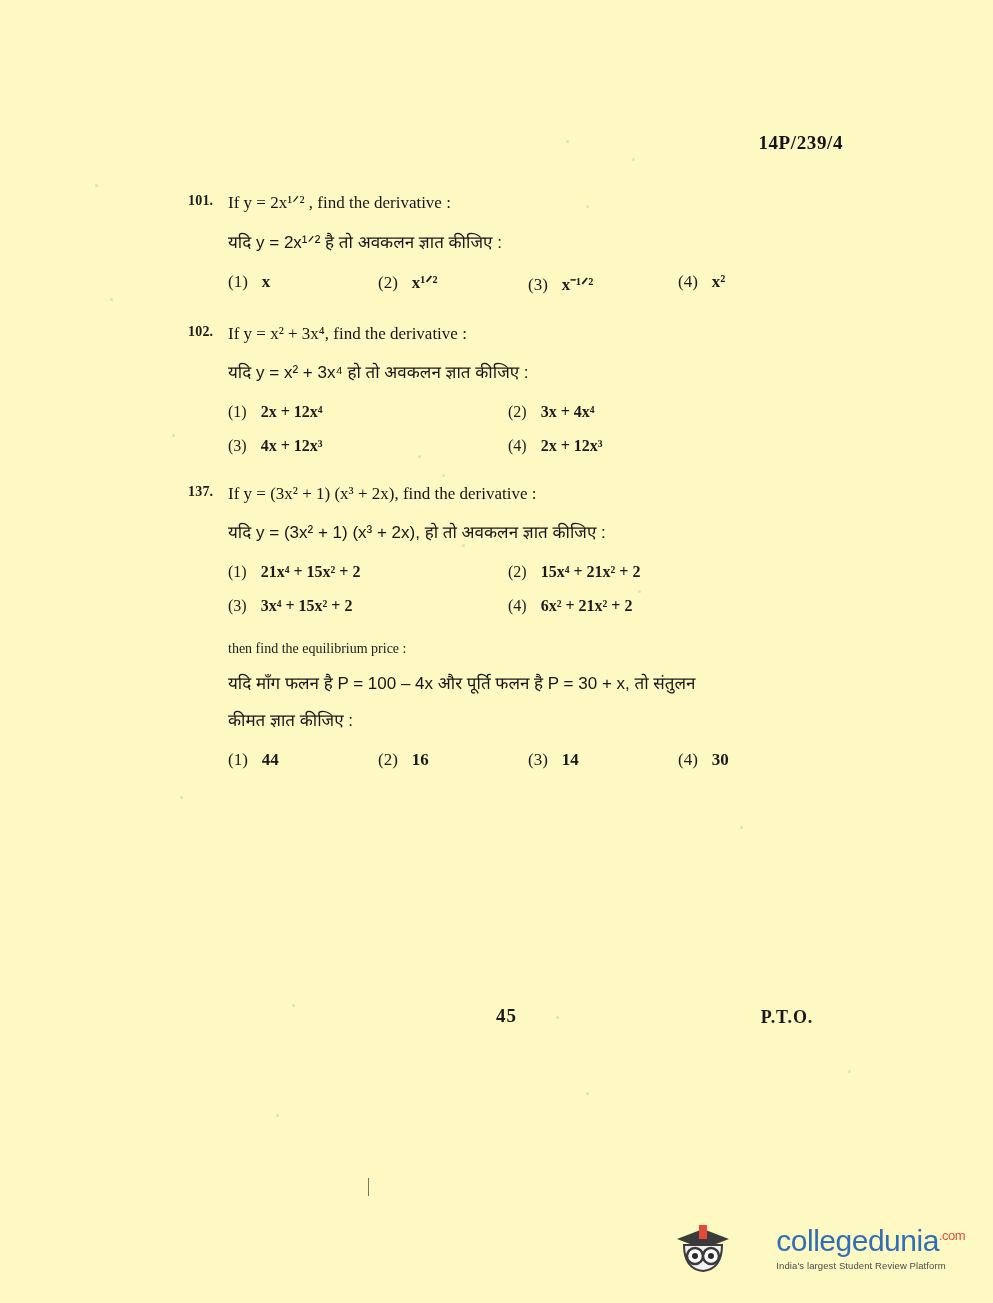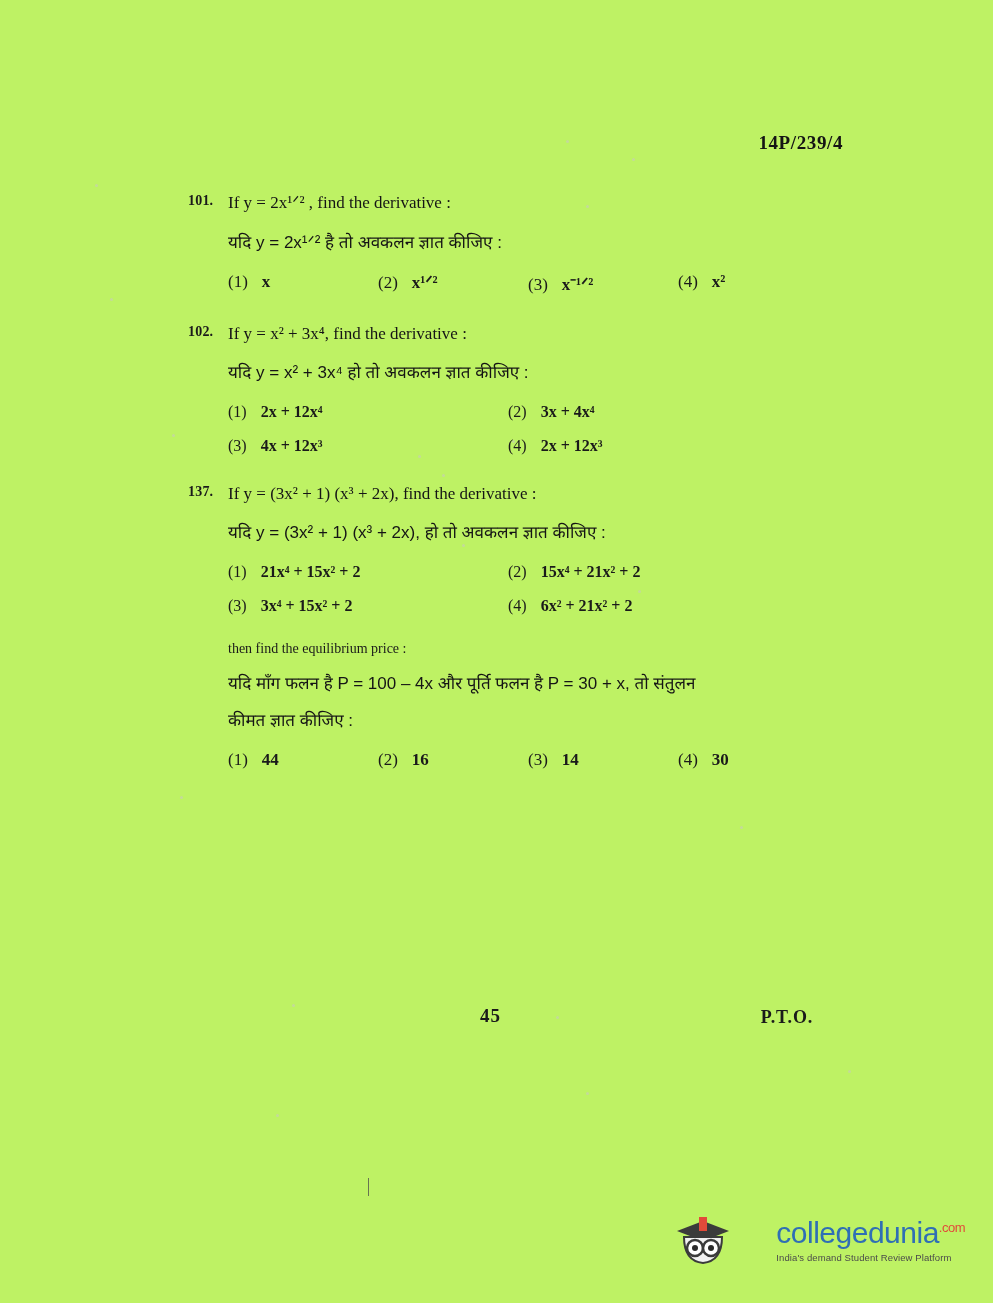--- a/index.html
+++ b/index.html
@@ -11,21 +11,21 @@
     width: 993px;
     height: 1303px;
     position: relative;
     font-family: "Liberation Serif", serif;
     color: #1a1a1a;
     overflow: hidden;
   }
   .page {
     position: absolute;
     inset: 0;
-    background: #bef264;
+    background: #fef9c3;
   }
   
   .speckle {
     position: absolute;
     width: 3px; height: 3px;
     background: #c9c9c4;
     border-radius: 50%;
     opacity: .55;
   }
   .header-code {
@@ -103,21 +103,21 @@
     margin-top: 16px;
     width: 560px;
   }
   .opts-grid .grid-row {
     display: flex;
     margin-bottom: 16px;
   }
   .opts-grid .opt { width: 300px; }
   .footer {
     position: absolute;
-    left: 0;
+    left: 16px;
     right: 0;
     top: 1005px;
     height: 34px;
   }
   .page-no {
     position: absolute;
     left: 480px;
     top: 0;
     font-weight: bold;
     font-size: 19px;
@@ -136,21 +136,21 @@
     left: 368px;
     top: 1178px;
     width: 1px;
     height: 18px;
     background: #4a4a4a;
     opacity: .75;
   }
   .logo {
     position: absolute;
     right: 28px;
-    bottom: 36px;
+    bottom: 28px;
     display: flex;
     align-items: center;
     gap: 36px;
   }
   .logo-mark {
     position: relative;
     width: 62px;
     height: 54px;
     margin-right: 6px;
   }
@@ -337,17 +337,17 @@
         <circle cx="39" cy="35" r="8" fill="#ffffff" stroke="#3b3b3b" stroke-width="2.5"></circle>
         <circle cx="23" cy="35" r="3" fill="#2b2b2b"></circle>
         <circle cx="39" cy="35" r="3" fill="#2b2b2b"></circle>
         <line x1="31" y1="34" x2="31" y2="34" stroke="#3b3b3b" stroke-width="2"></line>
       </svg>
     </div>
     <div class="logo-text">
       <div class="logo-main">
         <span>collegedunia</span><span class="dotcom">.com</span>
       </div>
-      <div class="logo-sub">India's demand Student Review Platform</div>
+      <div class="logo-sub">India's largest Student Review Platform</div>
     </div>
   </div>
 
 </div>
 
 </body></html>

